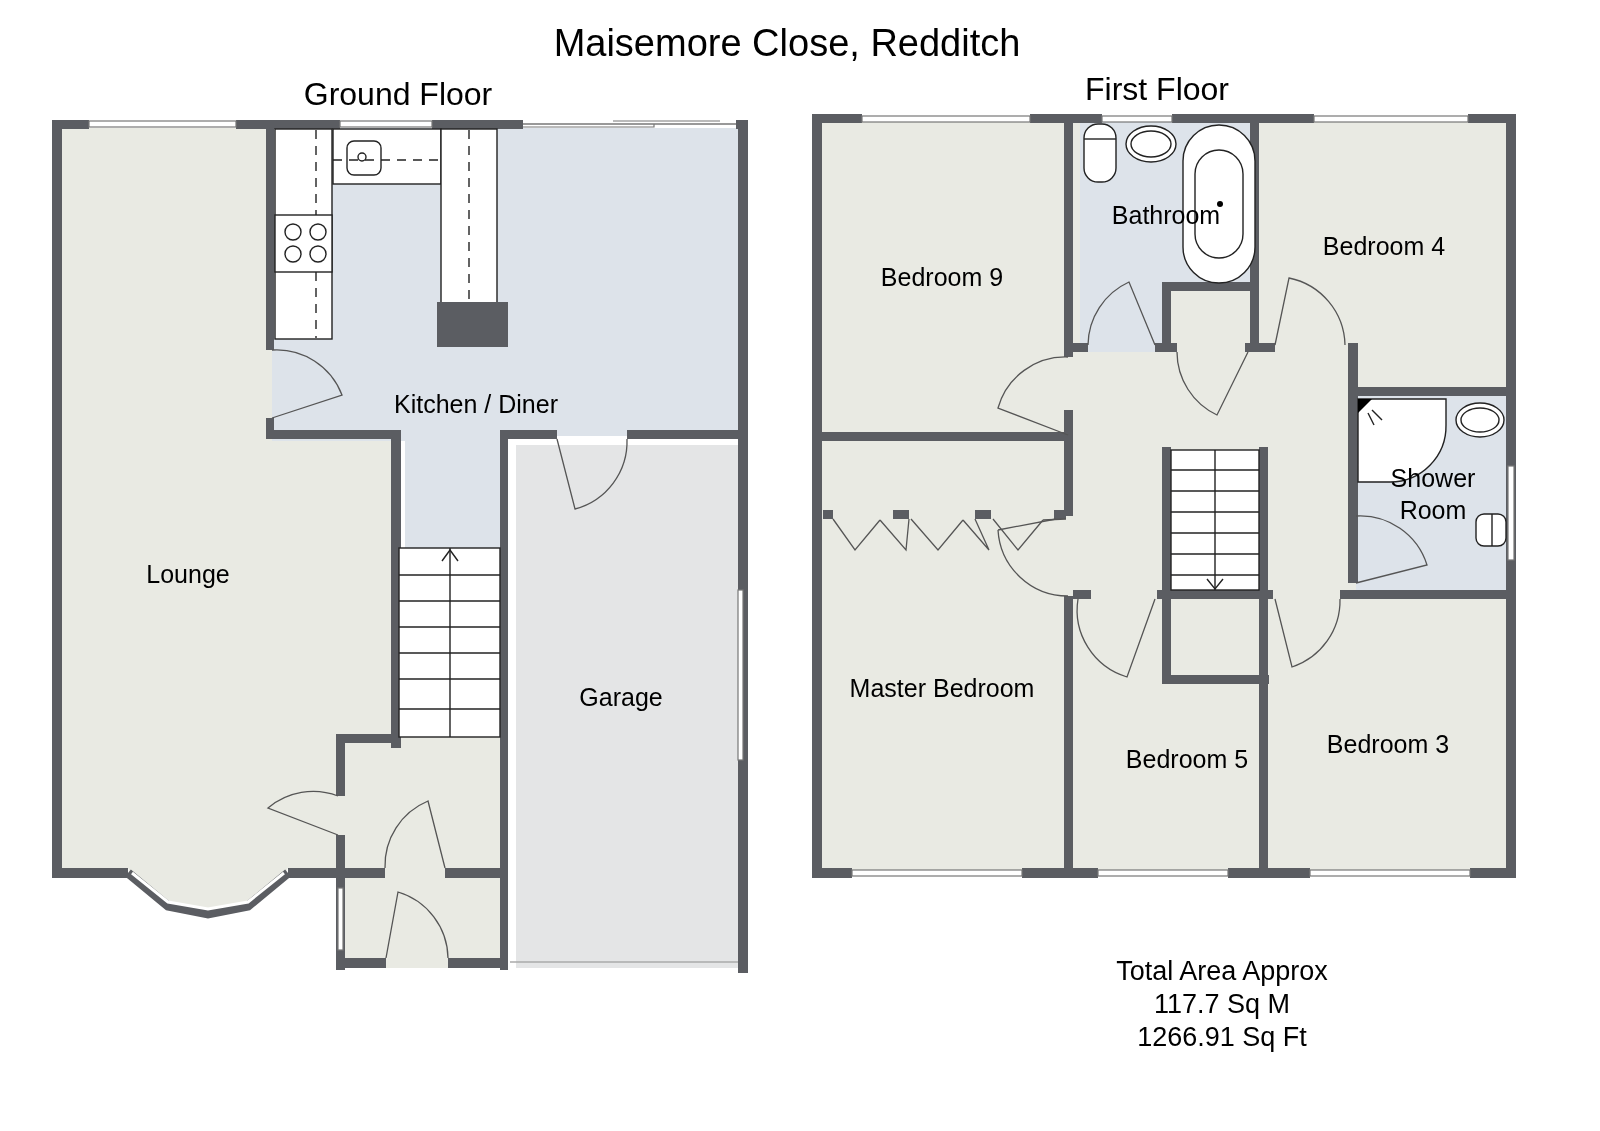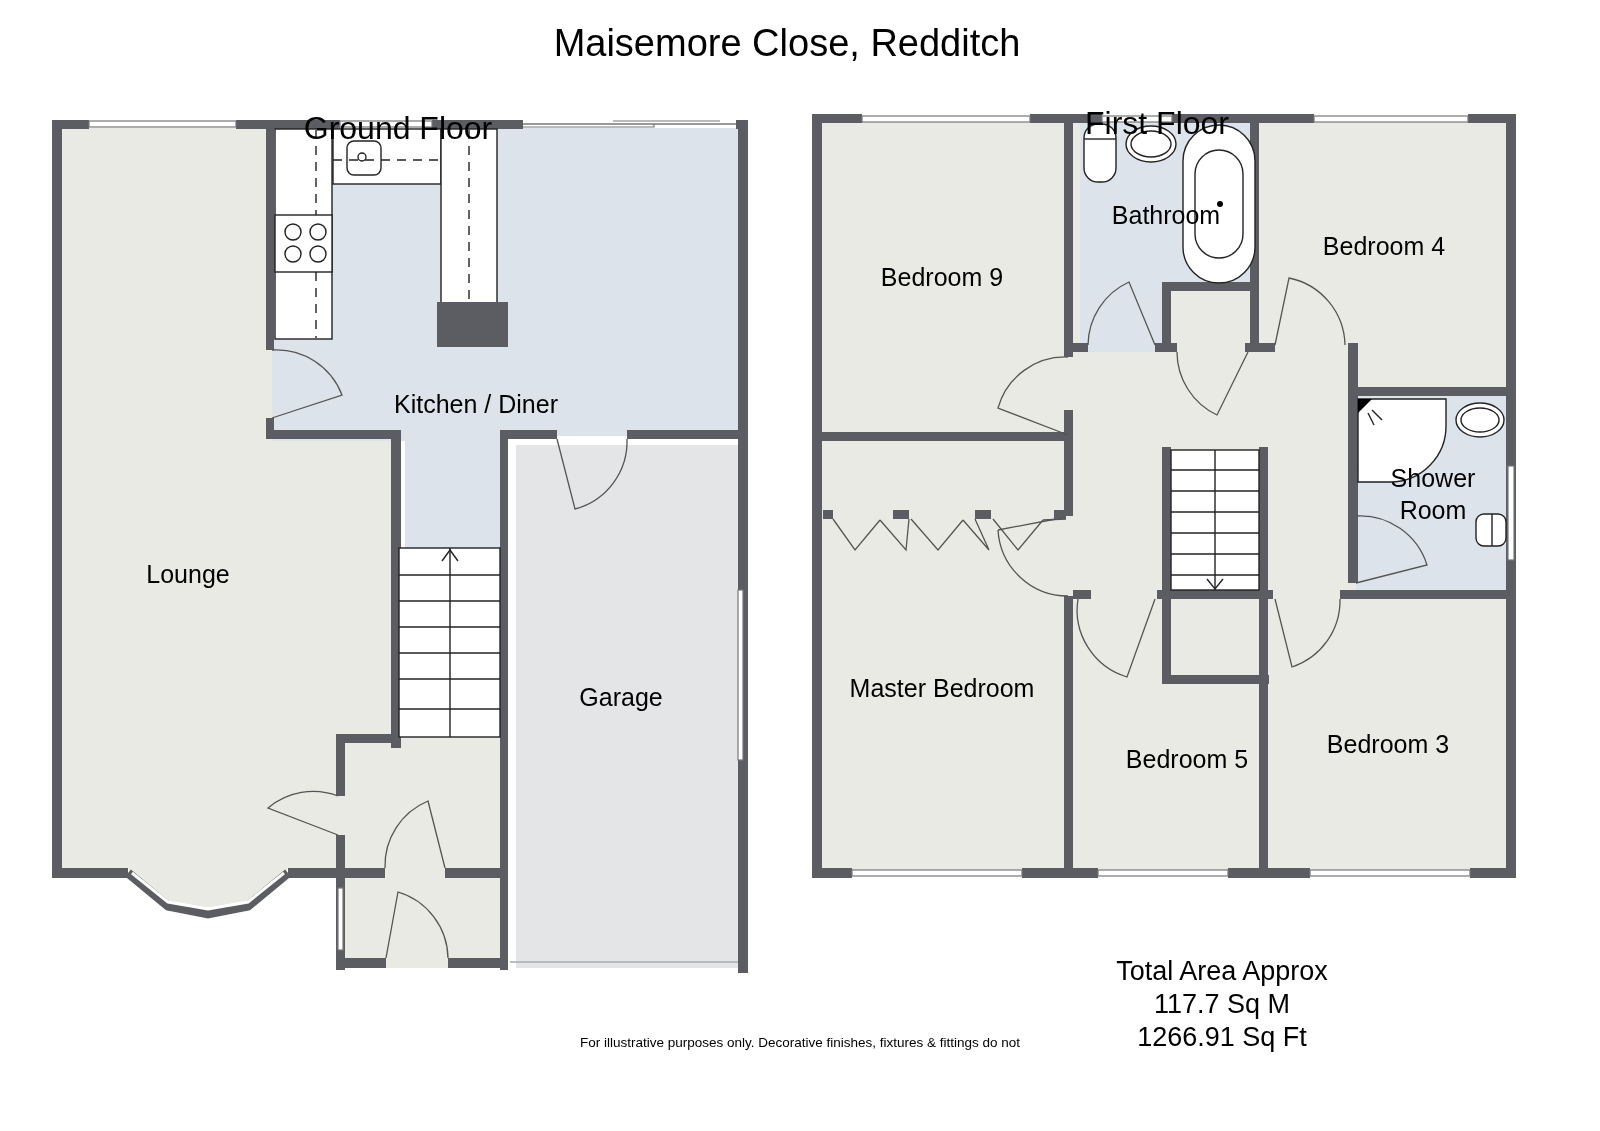--- a/index.html
+++ b/index.html
@@ -1,20 +1,20 @@
 <!DOCTYPE html>
 <html><head>
 <meta charset="utf-8">
 <style>
   html, body { margin:0; padding:0; background:#ffffff; }
   body { width:1600px; height:1131px; position:relative; overflow:hidden;
          font-family:"Liberation Sans", sans-serif; color:#000; }
   .abs { position:absolute; white-space:nowrap; }
   .title { left:0; width:1484px; top:22px; text-align:center; font-size:38px;padding-left:45px; }
-  .floor-title { font-size:32px; transform:translateX(-50%);margin-top:34px; }
+  .floor-title { font-size:32px; transform:translateX(-50%); }
   .room-label { font-size:25px; transform:translate(-50%,-50%); text-align:center; line-height:32px; }
   .area { left:1222px; top:955px; transform:translateX(-50%); text-align:center; font-size:27px; line-height:33px; }
   .disclaimer { left:800px; top:1060px; transform:translateX(-50%); text-align:center; font-size:13.5px; line-height:15.5px; }
   svg { position:absolute; left:0; top:0; }
   .wall { fill:#5b5d62; }
   .fl-green { fill:#e9eae3; }
   .fl-blue { fill:#dde3ea; }
   .fl-grey { fill:#e4e5e6; }
   .door { fill:none; stroke:#555; stroke-width:1.3; }
   .line { stroke:#222; stroke-width:1.4; fill:none; }
@@ -223,14 +223,13 @@
 <div class="abs room-label" style="left:1167px; top:759px;margin-left:20px;">Bedroom 5</div>
 <div class="abs room-label" style="left:1388px; top:744px;">Bedroom 3</div>
 
 <div class="abs area">
   <div>Total Area Approx</div>
   <div>117.7 Sq M</div>
   <div>1266.91 Sq Ft</div>
 </div>
 
 <div class="abs disclaimer" style="top:1035px;">
-  <div>For illustrative purposes only. Decorative finishes, fixtures &amp; fittings do not</div>
 </div>
 
 </body></html>

